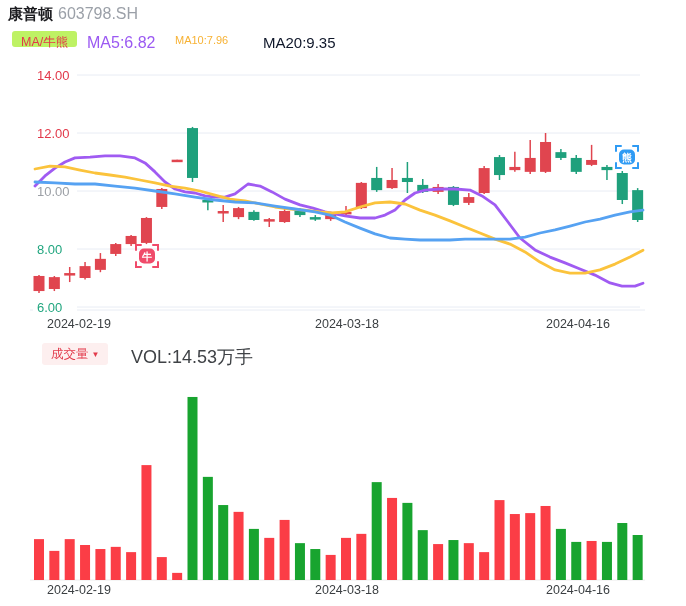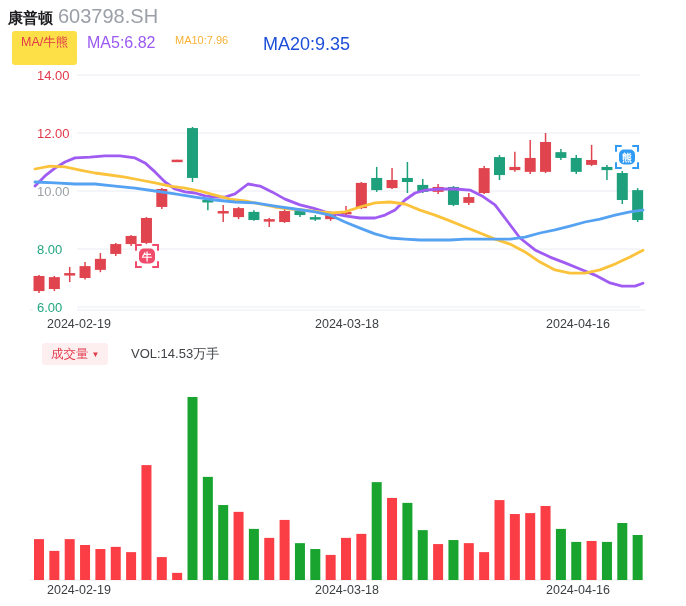--- a/index.html
+++ b/index.html
@@ -1,34 +1,34 @@
 <!DOCTYPE html>
 <html><head>
 <meta charset="utf-8">
 <style>
   html,body{margin:0;padding:0;background:#ffffff;}
   #app{position:relative;width:686px;height:606px;background:#ffffff;overflow:hidden;
        font-family:"Liberation Sans","DejaVu Sans",sans-serif;}
   .title-row{position:absolute;left:8px;top:5px;height:20px;display:flex;align-items:baseline;}
   .stock-name{font-size:15px;font-weight:bold;color:#1d1d21;}
-  .stock-code{font-size:20px;color:#9ba0a8;margin-left:5px;}
+  .stock-code{font-size:16px;color:#9ba0a8;margin-left:5px;}
   .legend-row{position:absolute;left:0;top:31px;height:23px;width:100%;}
-  .ma-toggle{position:absolute;left:12px;top:0;height:34px;line-height:22px;padding:0 9px;
-             background:#fde047;border-radius:3px;color:#e2394a;font-size:12.5px;cursor:pointer;}
+  .ma-toggle{position:absolute;left:12px;top:0;height:16px;line-height:22px;padding:0 9px;
+             background:#bef264;border-radius:3px;color:#e2394a;font-size:12.5px;cursor:pointer;}
   .ma5{position:absolute;left:87px;top:3px;font-size:16px;color:#9b59f2;}
   .ma10{position:absolute;left:175px;top:3px;font-size:11px;color:#f7b234;}
-  .ma20{position:absolute;left:263px;top:3px;font-size:18px;color:#1d4ed8;}
+  .ma20{position:absolute;left:263px;top:3px;font-size:15px;color:#0f172a;}
   svg{position:absolute;left:0;display:block;}
   #price-svg{top:60px;}
   #vol-svg{top:370px;}
   .vol-header{position:absolute;left:0;top:341px;height:26px;width:100%;}
   .vol-toggle{position:absolute;left:42px;top:2px;height:22px;line-height:22px;padding:0 9px;
               background:#fdefef;border-radius:3px;color:#e2394a;font-size:12.5px;cursor:pointer;text-align:center;}
   .vol-toggle .chev{font-size:8px;margin-left:3px;position:relative;top:-1px;}
-  .vol-readout{position:absolute;left:131px;top:4px;font-size:13px;color:#3f4246;}
+  .vol-readout{position:absolute;left:131px;top:4px;font-size:18px;color:#3f4246;}
 </style>
 </head>
 <body>
 
 <div id="app">
   <div class="title-row">
     <span class="stock-name">康普顿</span>
     <span class="stock-code">603798.SH</span>
   </div>
 

